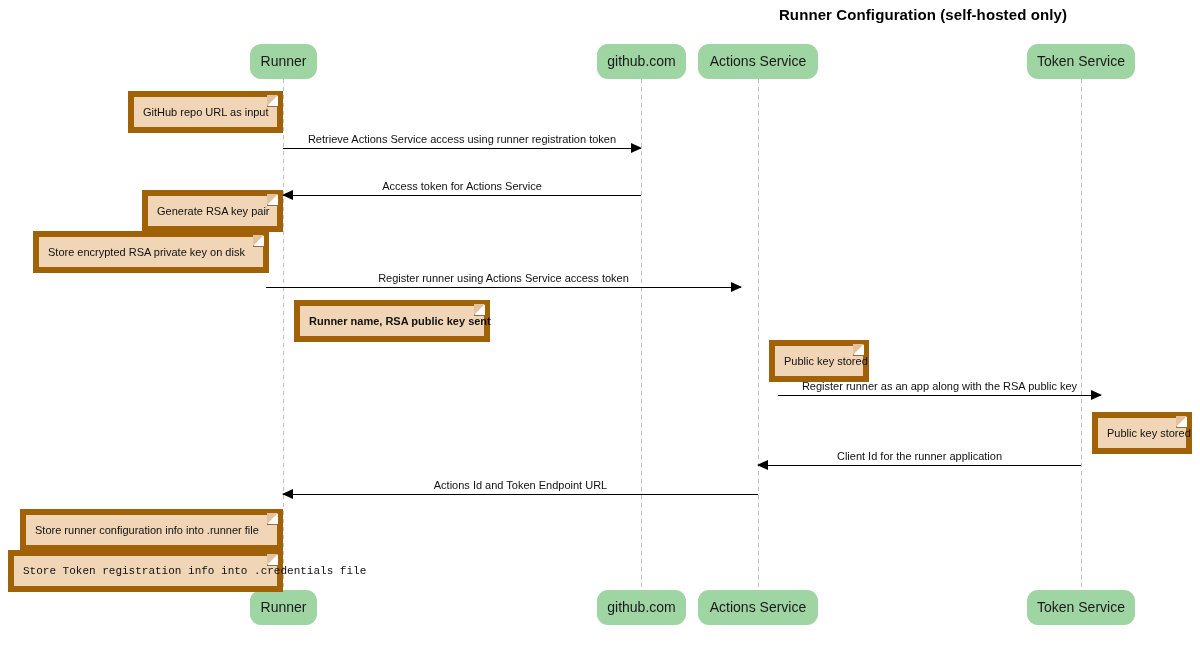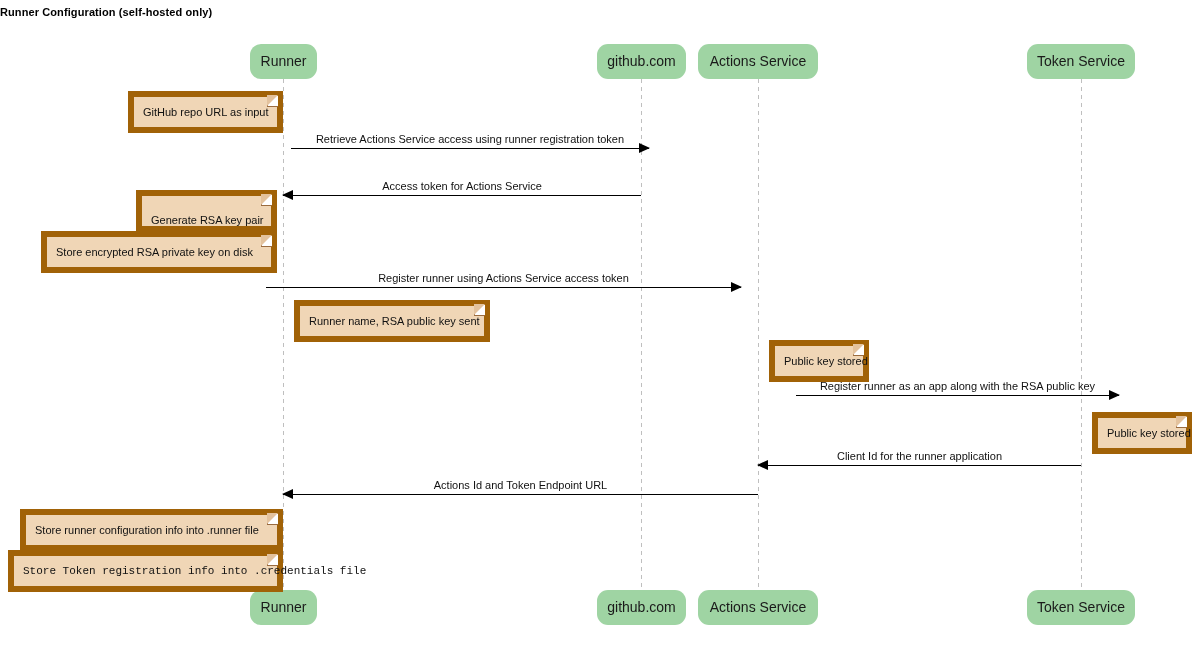--- a/index.html
+++ b/index.html
@@ -18,22 +18,22 @@
     background: #ffffff;
     overflow: hidden;
   }
 
   
   .diagram-title {
     position: absolute;
     left: 0;
     top: 6px;
     width: 1067px;
-    text-align: left;
-    font-size: 11px;
+    text-align: right;
+    font-size: 15px;
     font-weight: bold;
     color: #000000;
     letter-spacing: 0.1px;
   }
 
   
   .lifeline {
     position: absolute;
     width: 1px;
     background-image: linear-gradient(
@@ -155,65 +155,65 @@
       <div class="participant" style="left: 698px; top: 44px; width: 120px;"><span>Actions Service</span></div>
       <div class="participant" style="left: 1027px; top: 44px; width: 108px;"><span>Token Service</span></div>
     </div>
   <div id="participants-bottom-layer">
       <div class="participant" style="left: 250px; top: 590px; width: 67px;"><span>Runner</span></div>
       <div class="participant" style="left: 597px; top: 590px; width: 89px;"><span>github.com</span></div>
       <div class="participant" style="left: 698px; top: 590px; width: 120px;"><span>Actions Service</span></div>
       <div class="participant" style="left: 1027px; top: 590px; width: 108px;"><span>Token Service</span></div>
     </div>
   <div id="messages-layer">
-      <div class="msg to-right" style="left: 291px; top: 148px; width: 358px;">
+      <div class="msg to-right" style="left: 283px; top: 148px; width: 358px;">
         <div class="line"></div>
         <div class="head"></div>
         <div class="label">Retrieve Actions Service access using runner registration token</div>
       </div>
       <div class="msg to-left" style="left: 283px; top: 195px; width: 358px;">
         <div class="line"></div>
         <div class="head"></div>
         <div class="label">Access token for Actions Service</div>
       </div>
       <div class="msg to-right" style="left: 266px; top: 287px; width: 475px;">
         <div class="line"></div>
         <div class="head"></div>
         <div class="label">Register runner using Actions Service access token</div>
       </div>
-      <div class="msg to-right" style="left: 796px; top: 395px; width: 323px;">
+      <div class="msg to-right" style="left: 778px; top: 395px; width: 323px;">
         <div class="line"></div>
         <div class="head"></div>
         <div class="label">Register runner as an app along with the RSA public key</div>
       </div>
       <div class="msg to-left" style="left: 758px; top: 465px; width: 323px;">
         <div class="line"></div>
         <div class="head"></div>
         <div class="label">Client Id for the runner application</div>
       </div>
       <div class="msg to-left" style="left: 283px; top: 494px; width: 475px;">
         <div class="line"></div>
         <div class="head"></div>
         <div class="label">Actions Id and Token Endpoint URL</div>
       </div>
     </div>
   <div id="notes-layer">
       <div class="note" style="left: 128px; top: 91px; width: 155px;">
         <span>GitHub repo URL as input</span>
         <span class="fold"></span>
       </div>
-      <div class="note" style="left: 136px; top: 190px; width: 141px; align-items: flex-end;">
+      <div class="note" style="left: 142px; top: 190px; width: 141px;">
         <span>Generate RSA key pair</span>
         <span class="fold"></span>
       </div>
-      <div class="note" style="left: 41px; top: 231px; width: 236px;">
+      <div class="note" style="left: 33px; top: 231px; width: 236px;">
         <span>Store encrypted RSA private key on disk</span>
         <span class="fold"></span>
       </div>
-      <div class="note" style="left: 294px; top: 300px; width: 196px;">
+      <div class="note" style="left: 294px; top: 300px; width: 196px; font-weight: bold;">
         <span>Runner name, RSA public key sent</span>
         <span class="fold"></span>
       </div>
       <div class="note" style="left: 769px; top: 340px; width: 100px;">
         <span>Public key stored</span>
         <span class="fold"></span>
       </div>
       <div class="note" style="left: 1092px; top: 412px; width: 100px;">
         <span>Public key stored</span>
         <span class="fold"></span>

